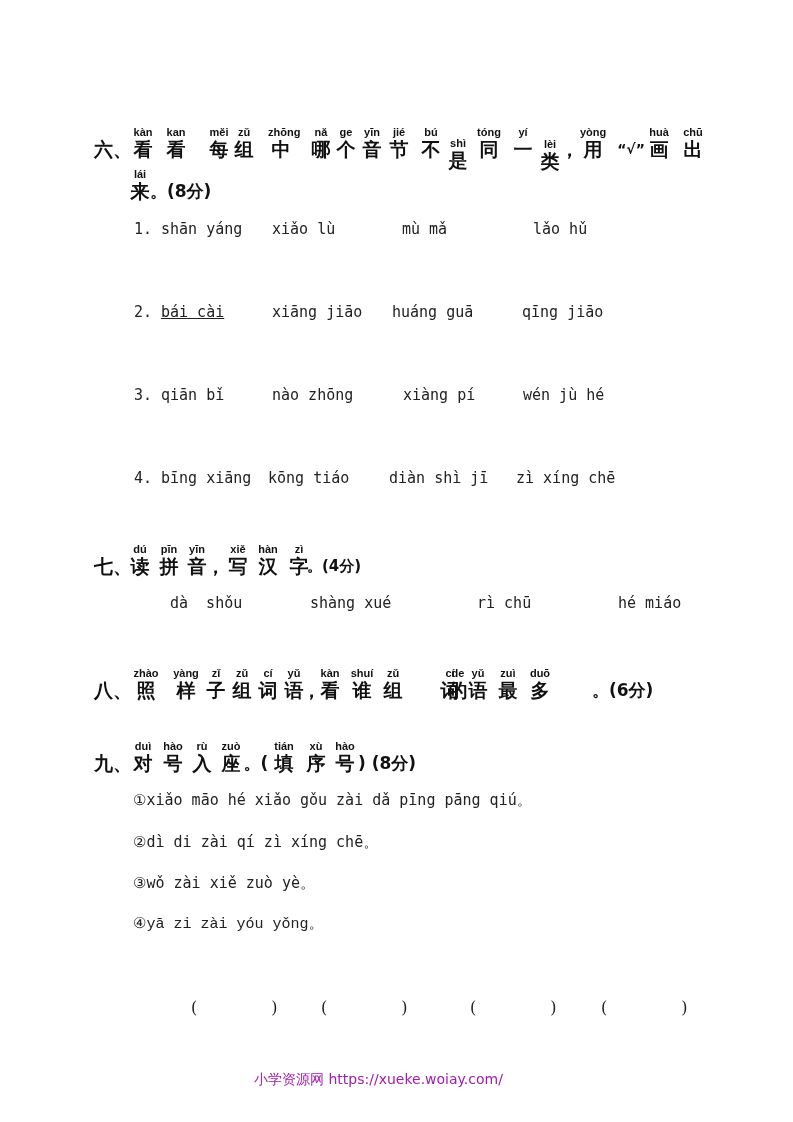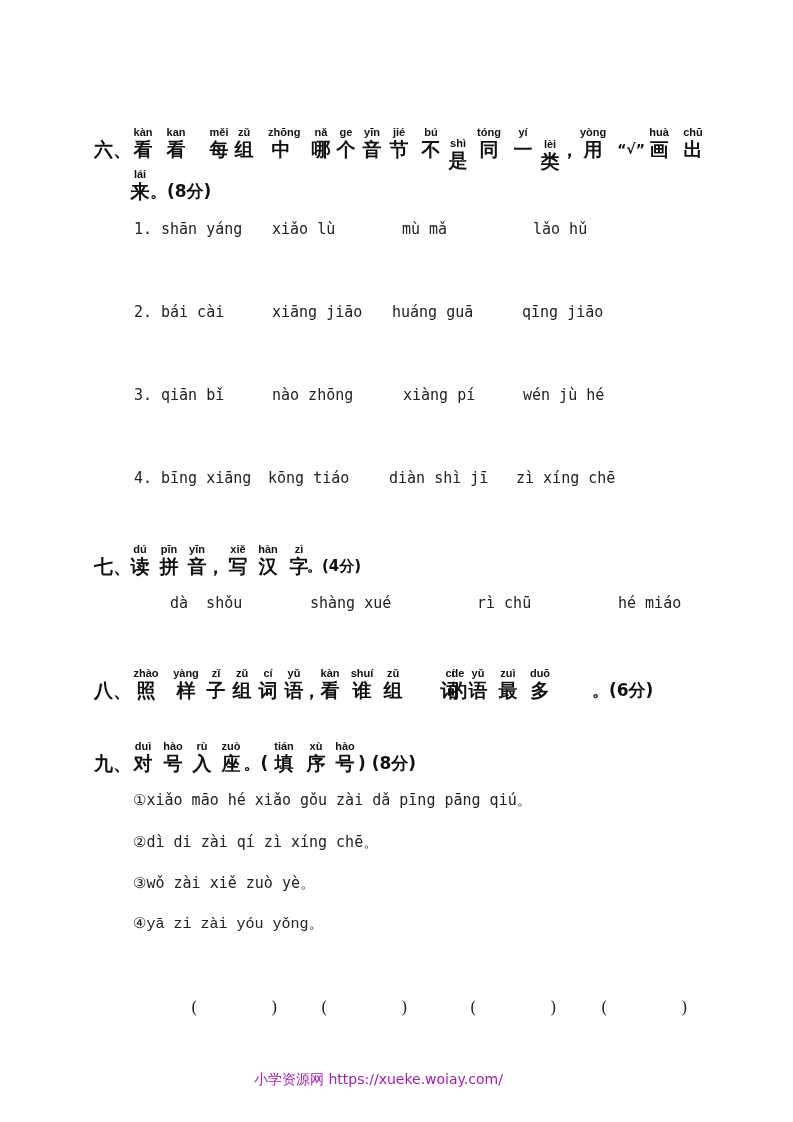--- a/index.html
+++ b/index.html
@@ -103,21 +103,21 @@
 
 <div>
   <div class="abs body-text" style="left:134px; top:220px;">1.</div>
   <div class="abs body-text" style="left:161px; top:220px;">shān yáng</div>
   <div class="abs body-text" style="left:272px; top:220px;">xiǎo lù</div>
   <div class="abs body-text" style="left:402px; top:220px;">mù mǎ</div>
   <div class="abs body-text" style="left:533px; top:220px;">lǎo hǔ</div>
 </div>
 <div>
   <div class="abs body-text" style="left:134px; top:303px;">2.</div>
-  <div class="abs body-text" style="left:161px; top:303px;">bái cài</div>
+  <div class="abs body-text" style="left:161px; top:303px;text-decoration:underline;">bái cài</div>
   <div class="abs body-text" style="left:272px; top:303px;">xiāng jiāo</div>
   <div class="abs body-text" style="left:392px; top:303px;">huáng guā</div>
   <div class="abs body-text" style="left:522px; top:303px;">qīng jiāo</div>
 </div>
 <div>
   <div class="abs body-text" style="left:134px; top:386px;">3.</div>
   <div class="abs body-text" style="left:161px; top:386px;">qiān bǐ</div>
   <div class="abs body-text" style="left:272px; top:386px;">nào zhōng</div>
   <div class="abs body-text" style="left:403px; top:386px;">xiàng pí</div>
   <div class="abs body-text" style="left:523px; top:386px;">wén jù hé</div>

